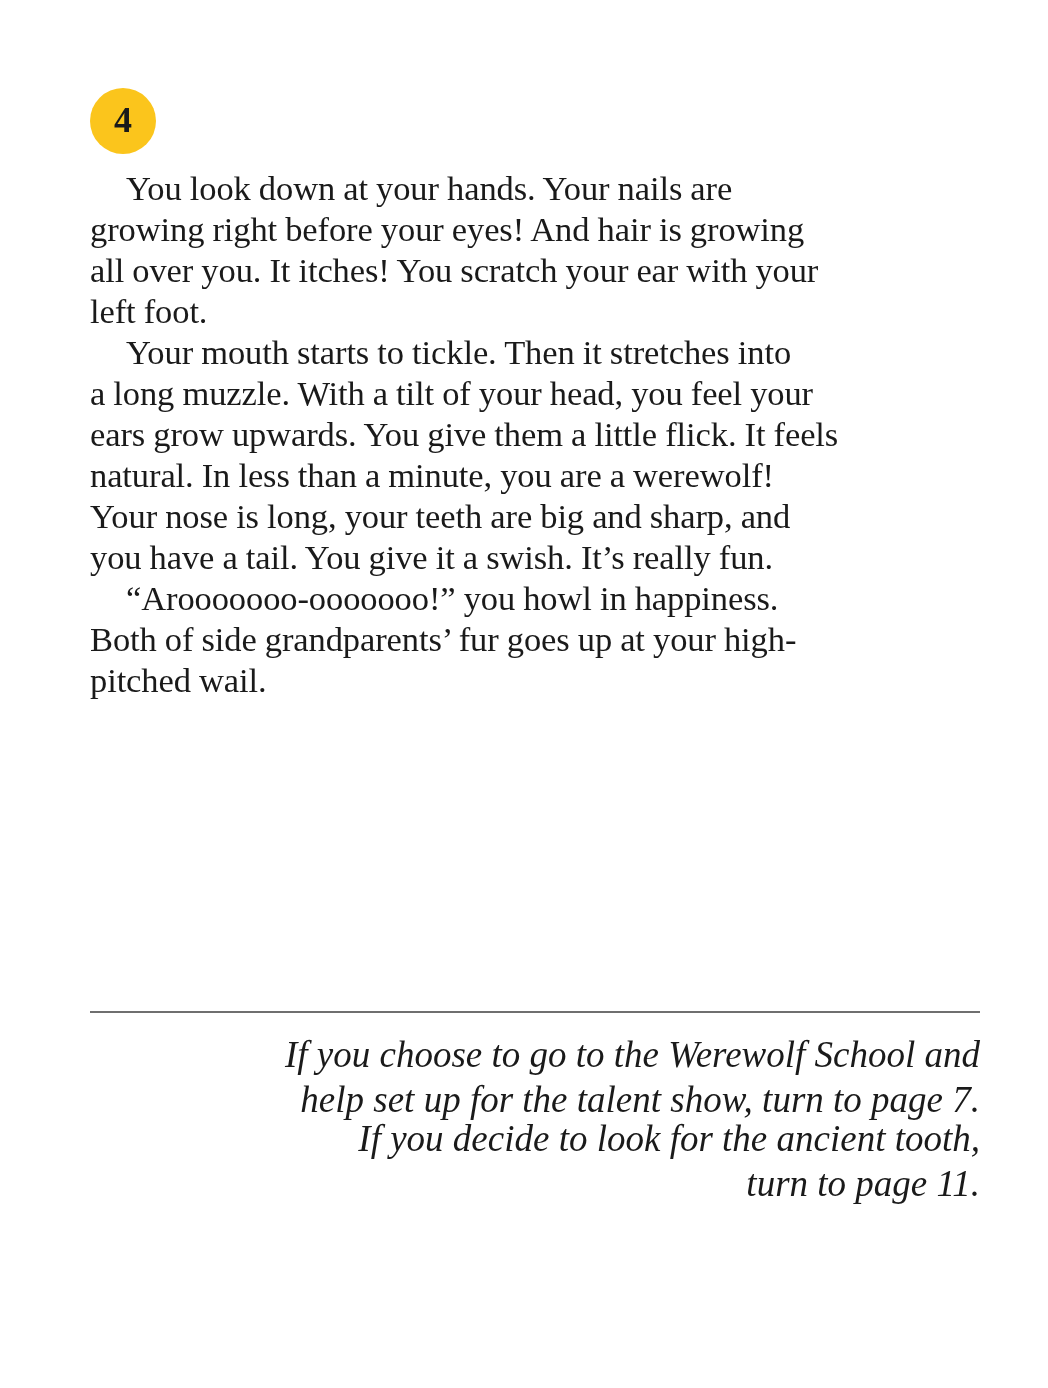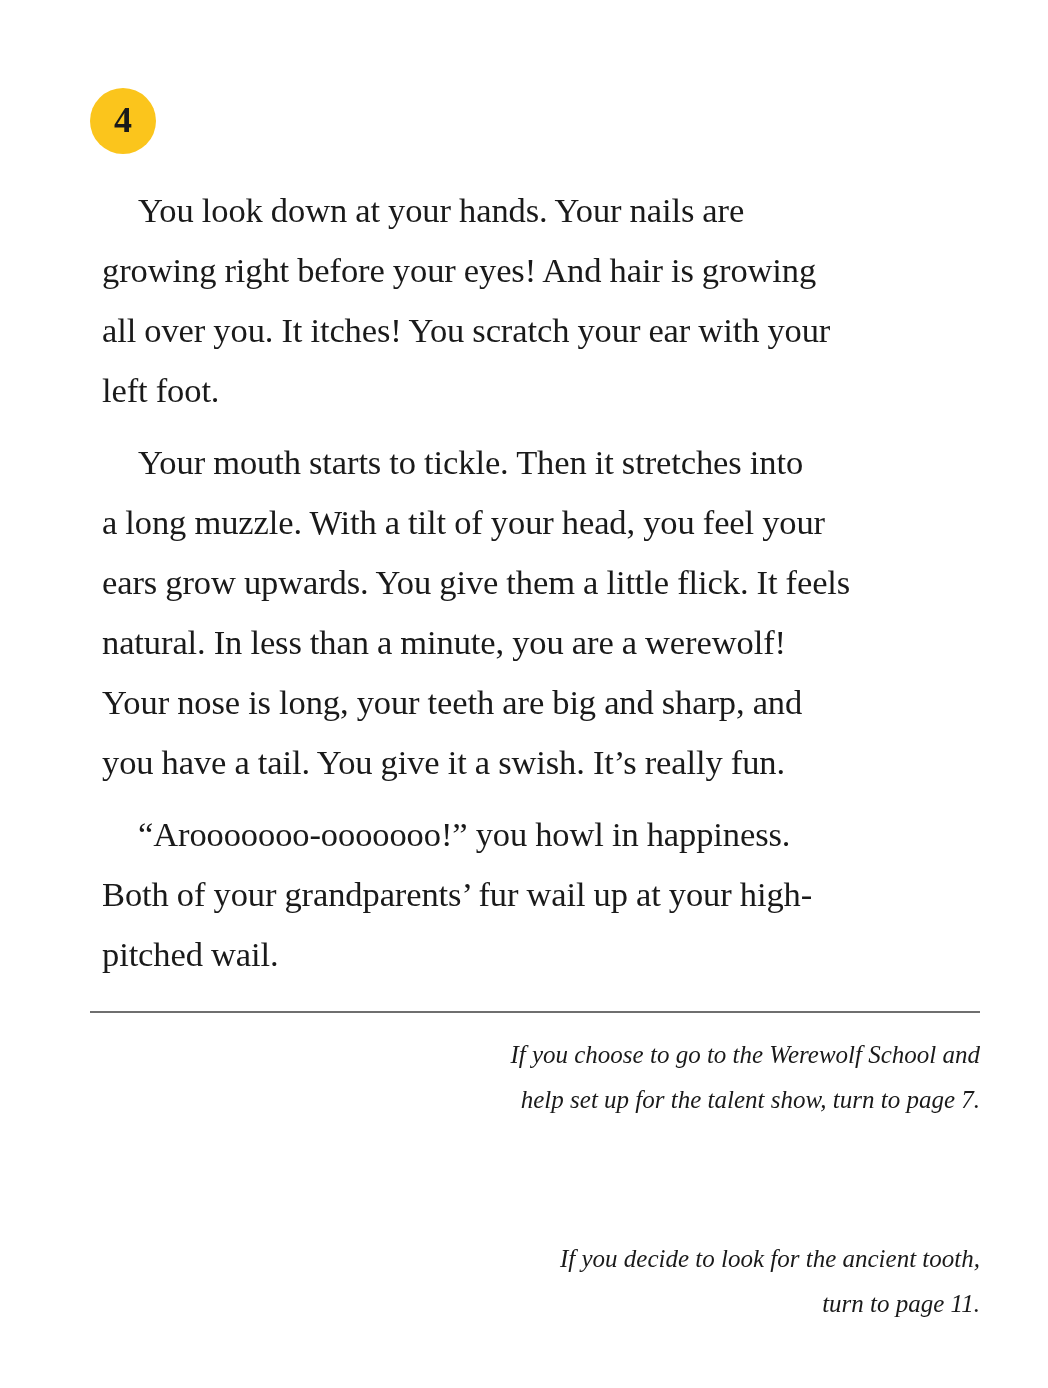--- a/index.html
+++ b/index.html
@@ -49,23 +49,23 @@
 
   
   .body-block {
     position: absolute;
     left: 90px;
     top: 168px;
     width: 895px;
   }
 
   .para {
-    margin: 12px;
+    margin: 0;
     font-size: 34.5px;
-    line-height: 60px;
+    line-height: 41px;
     letter-spacing: -0.1px;
     text-indent: 36px;
     text-align: left;
     white-space: pre-wrap;
     word-spacing: -0.4px;
   }
 
   
   .divider {
     position: absolute;
@@ -74,30 +74,30 @@
     width: 890px;
     height: 0;
     border-top: 2px solid #6f6f6f;
   }
 
   
   .choice-block {
     position: absolute;
     left: 90px;
     width: 890px;
-    font-size: 25px;
+    font-size: 37px;
     line-height: 45px;
     font-style: italic;
     text-align: right;
     white-space: pre-wrap;
     letter-spacing: 0px;
   }
 
   .choice-one { top: 1032px; }
-  .choice-two { top: 1236px; text-align: right; }
+  .choice-two { top: 1116px; text-align: right; }
 </style>
 </head>
 <body>
 
 <div id="page">
 
   <div class="page-badge">
     <span class="page-badge-number">4</span>
   </div>
 
@@ -106,21 +106,21 @@
 growing right before your eyes! And hair is growing
 all over you. It itches! You scratch your ear with your
 left foot.</p>
     <p class="para">Your mouth starts to tickle. Then it stretches into
 a long muzzle. With a tilt of your head, you feel your
 ears grow upwards. You give them a little flick. It feels
 natural. In less than a minute, you are a werewolf!
 Your nose is long, your teeth are big and sharp, and
 you have a tail. You give it a swish. It’s really fun.</p>
     <p class="para">“Arooooooo-ooooooo!” you howl in happiness.
-Both of your grandparents’ fur wail up at your high-
+Both of side grandparents’ fur goes up at your high-
 pitched wail.</p>
   </div>
 
   <div class="divider"></div>
 
   <div class="choice-block choice-one">If you choose to go to the Werewolf School and
 help set up for the talent show, turn to page 7.</div>
 
   <div class="choice-block choice-two">If you decide to look for the ancient tooth,
 turn to page 11.</div>

